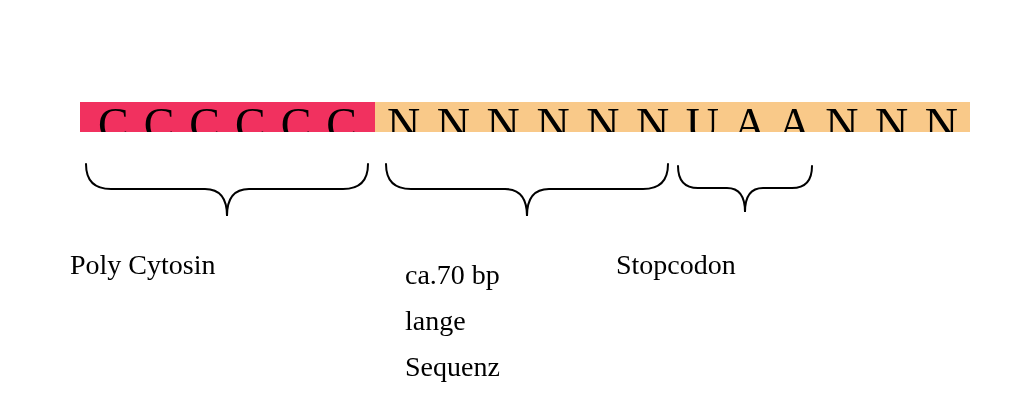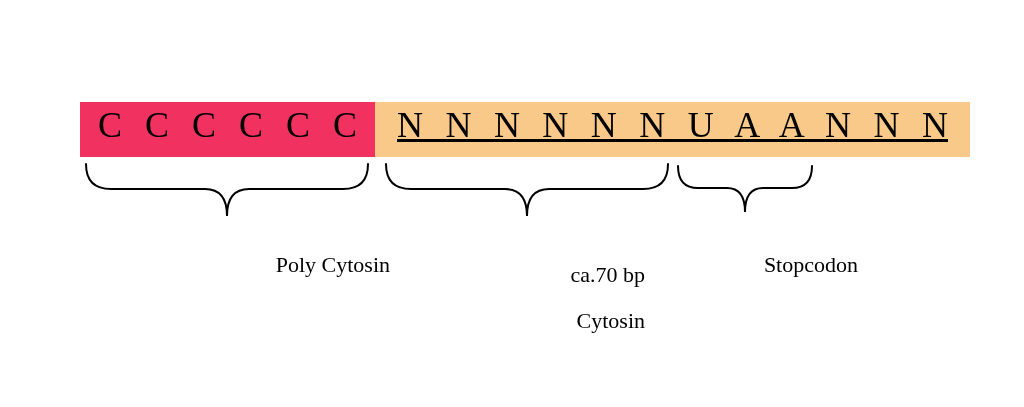--- a/index.html
+++ b/index.html
@@ -17,62 +17,62 @@
   }
   .bar {
     position: absolute;
     left: 80px;
     top: 102px;
     width: 890px;
     height: 46px;
     display: flex;
   }
   .seg {
-    height: 55px;
+    height: 30px;
     line-height: 46px;
-    font-size: 36px;
+    font-size: 46px;
     color: #000000;
     white-space: nowrap;
     text-align: justify;
     text-align-last: justify;
     overflow: hidden;
     box-sizing: border-box;
   }
   .seg-c {
     width: 295px;
     padding: 0 18px;
   }
   .seg-n {
     flex: 1;
-    padding: 0 22px;
+    padding: 0 12px;
     text-decoration: underline;
   }
   .brace {
     position: absolute;
     display: block;
   }
   .brace path {
     fill: none;
     stroke: #000000;
     stroke-width: 2;
     stroke-linecap: round;
   }
   .brace-1 { left: 84px;  top: 162px; width: 286px; height: 58px; }
   .brace-2 { left: 384px; top: 162px; width: 286px; height: 58px; }
   .brace-3 { left: 676px; top: 164px; width: 138px; height: 52px; }
   .label {
     position: absolute;
-    text-align: right;
+    text-align: left;
     color: #000000;
-    font-size: 22px;
+    font-size: 28px;
     line-height: 46px;
   }
   .label-1 { left: 70px;  top: 242px; width: 320px; }
   .label-2 { left: 405px; top: 252px; width: 240px; }
-  .label-3 { left: 648px; top: 242px; width: 210px; }
+  .label-3 { left: 616px; top: 242px; width: 210px; }
 </style>
 </head>
 <body>
 
 <div class="canvas">
 
   <div class="bar">
     <div class="seg seg-c" style="background-color: rgb(241, 49, 95);">C C C C C C</div>
     <div class="seg seg-n" style="background-color: rgb(249, 201, 137);">N N N N N N U A A N N N</div>
   </div>
@@ -88,20 +88,21 @@
   <svg class="brace brace-3" viewBox="0 0 138 52" preserveAspectRatio="none">
     <path d="M 2 2 Q 2 24 22 24 L 51 24 Q 69 24 69 48 Q 69 24 87 24 L 116 24 Q 136 24 136 2"></path>
   </svg>
 
   <div class="label label-1">
     <div>Poly Cytosin</div>
   </div>
 
   <div class="label label-2">
     <div>ca.70 bp</div>
-    <div>Cytosin</div>
+    <div>lange</div>
+    <div>Sequenz</div>
   </div>
 
   <div class="label label-3">
     <div>Stopcodon</div>
   </div>
 
 </div>
 
 </body></html>

